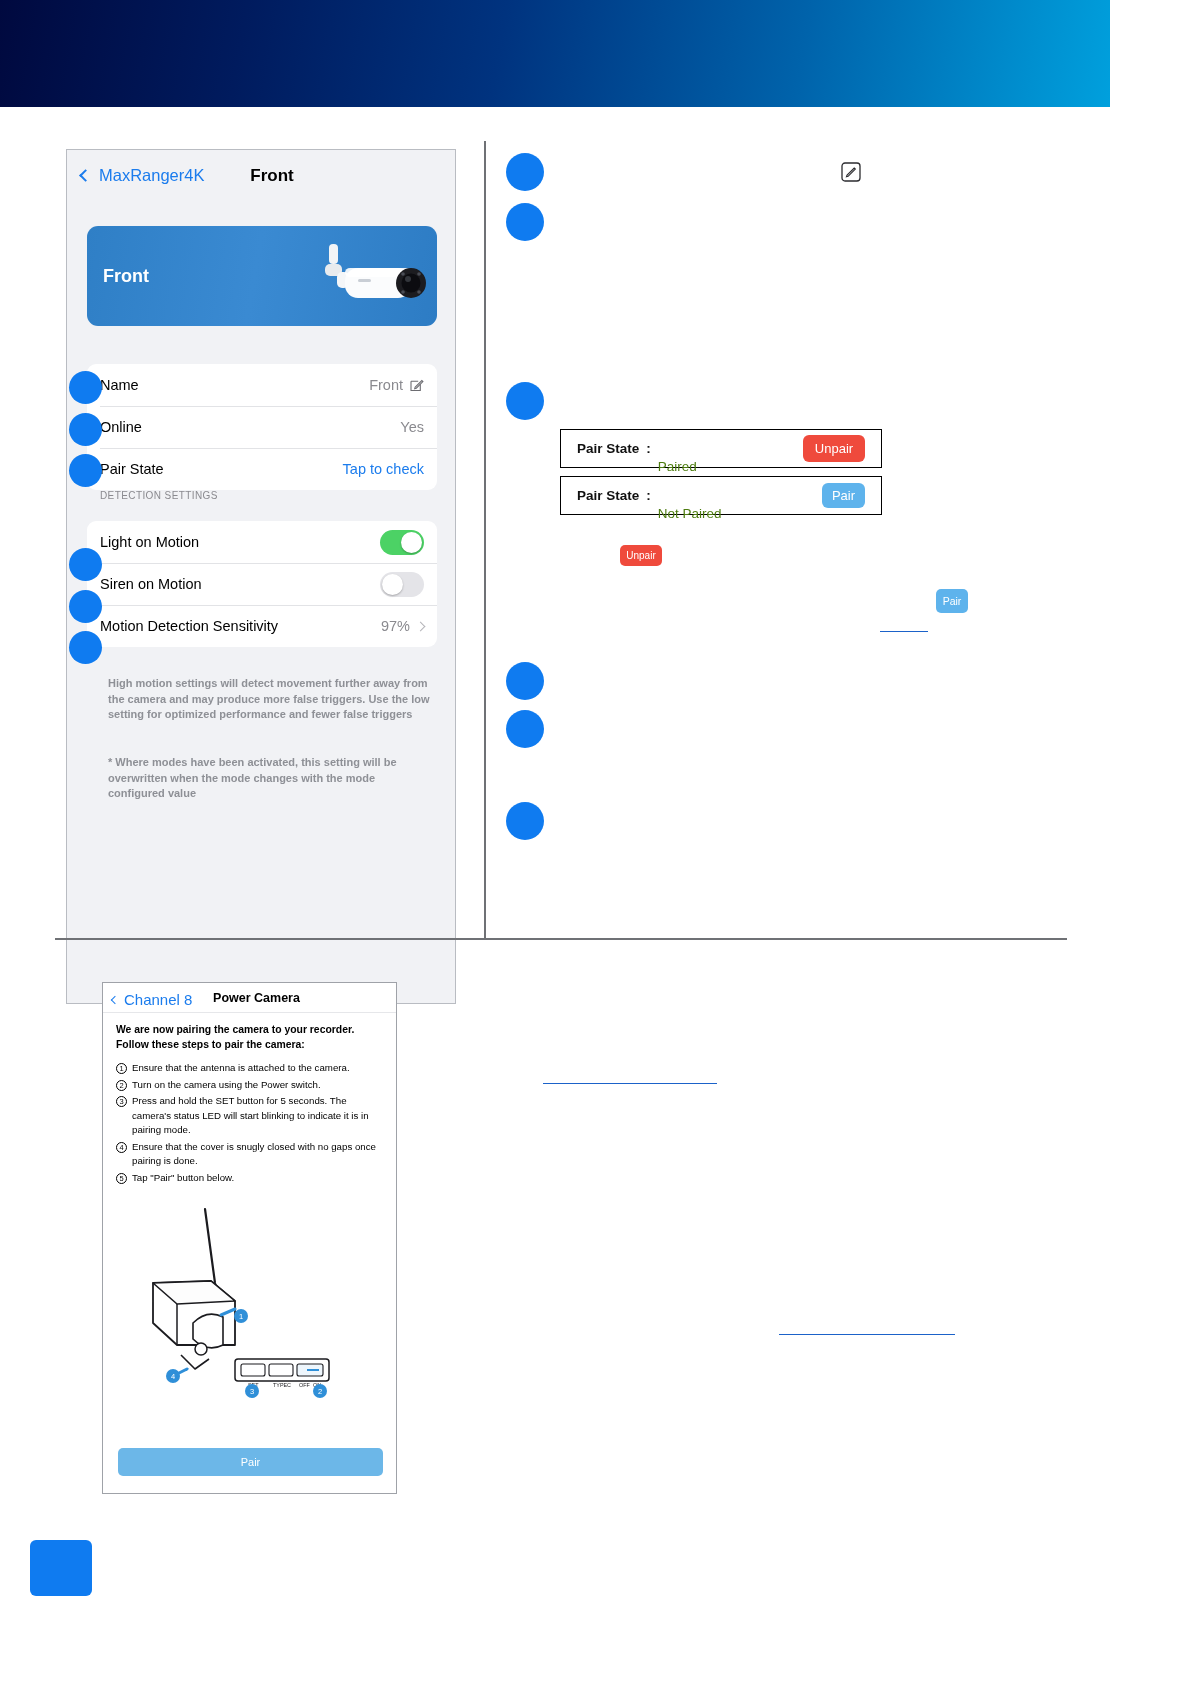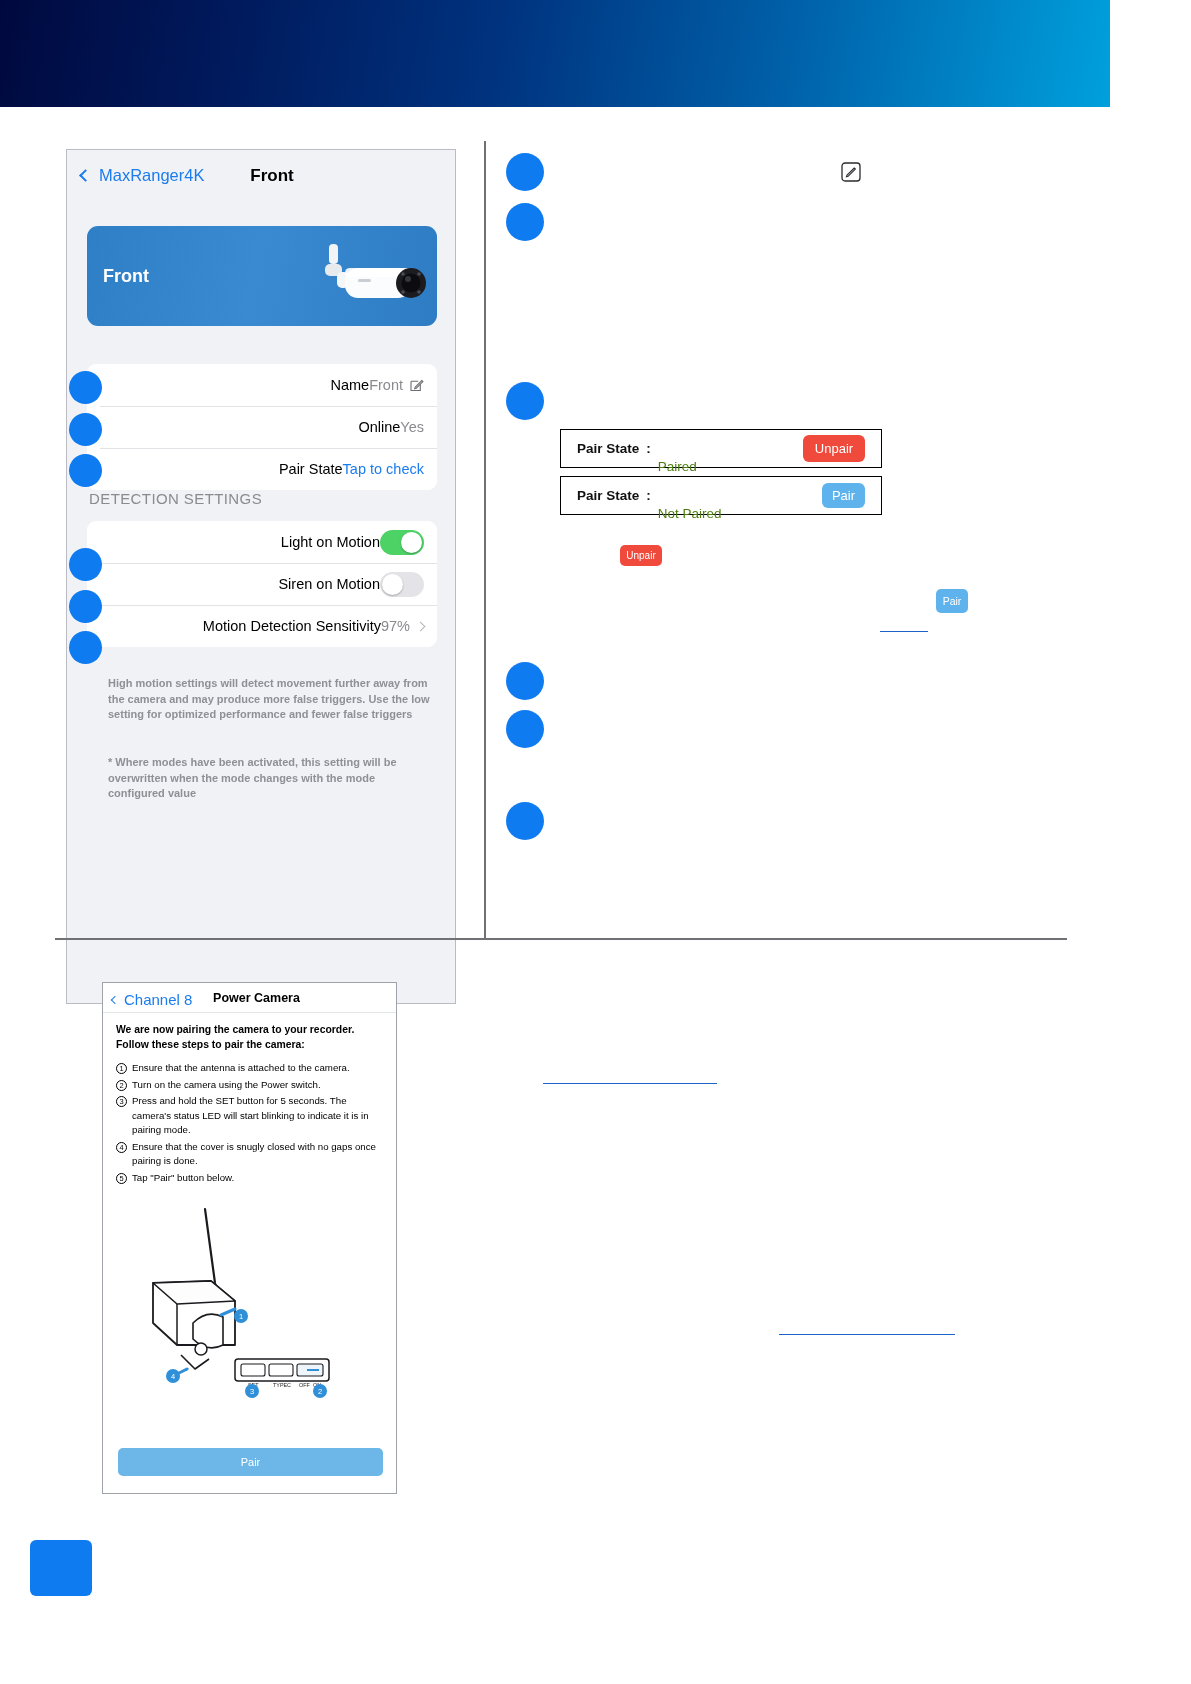--- a/index.html
+++ b/index.html
@@ -25,27 +25,27 @@
   .hero { position:absolute; left:20px; top:76px; width:350px; height:100px;
     border-radius:11px; background:linear-gradient(100deg,#2f7fc6 0%,#3a8ad2 48%,#2d7cc4 100%);
     overflow:hidden; }
   .hero-label { position:absolute; left:16px; top:40px; color:#fff; font-size:18px; font-weight:bold; }
   .cam { position:absolute; right:-4px; top:12px; width:130px; height:76px; }
 
   
   .group { position:absolute; left:20px; width:350px; background:#fff; border-radius:9px; }
   .g1 { top:214px; }
   .g2 { top:371px; }
-  .row { position:relative; display:flex; align-items:center; justify-content:flex-end;
+  .row { position:relative; display:flex; align-items:center; justify-content:space-between;
     height:42px; padding:0 13px; font-size:14.5px; color:#000; }
   .row + .row::before { content:""; position:absolute; left:13px; right:0; top:0;
     height:1px; background:#e2e3e6; }
   .rv { color:#8a8a8f; font-size:14.5px; display:flex; align-items:center; gap:7px; }
   .rv.blue { color:#1b7ced; }
-  .sec-head { position:absolute; left:22px; top:340px; font-size:15px; color:#8a8a8f; letter-spacing:.4px; }
+  .sec-head { position:absolute; left:33px; top:340px; font-size:10px; color:#8a8a8f; letter-spacing:.4px; }
 
   .toggle { width:44px; height:25px; border-radius:13px; position:relative; }
   .toggle.on { background:#4cd265; }
   .toggle.off { background:#e4e4e8; }
   .knob { position:absolute; top:2px; width:21px; height:21px; border-radius:50%; background:#fff;
     box-shadow:0 1px 2px rgba(0,0,0,.28); }
   .toggle.on .knob { right:2px; }
   .toggle.off .knob { left:2px; }
   .chev-r { width:7px; height:7px; border-top:1.8px solid #b4b4b9; border-right:1.8px solid #b4b4b9;
     transform:rotate(45deg); }

